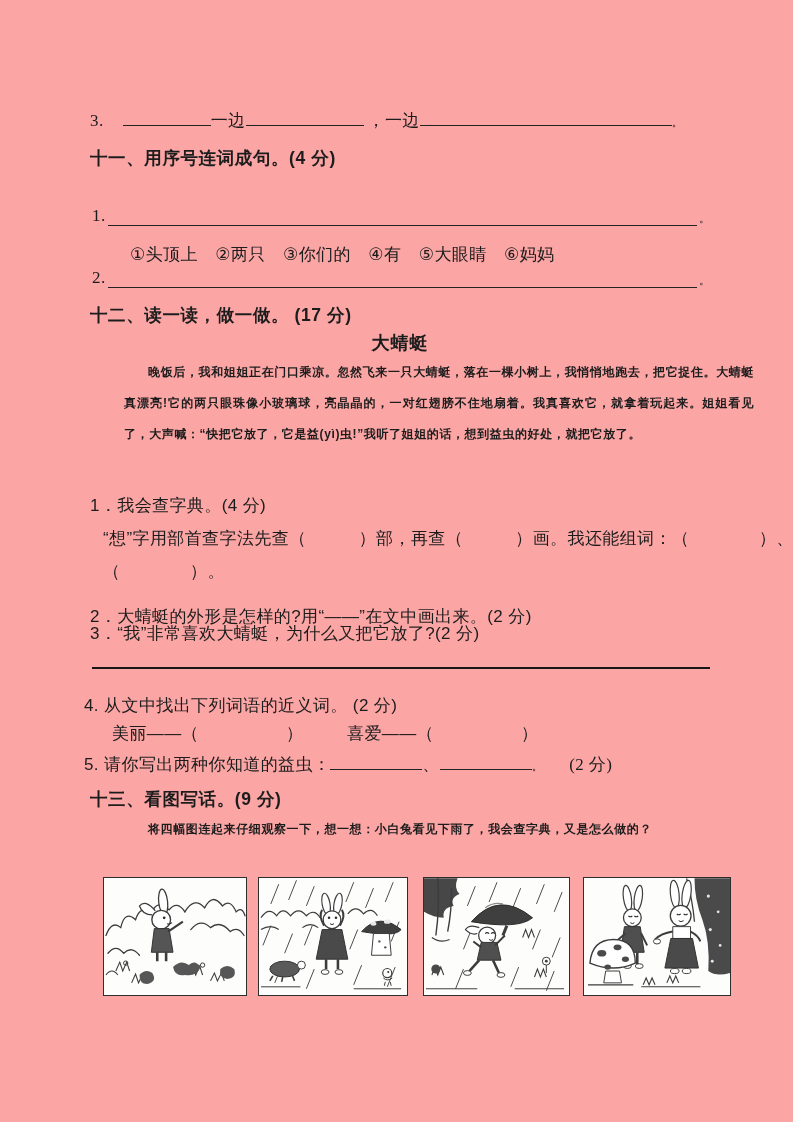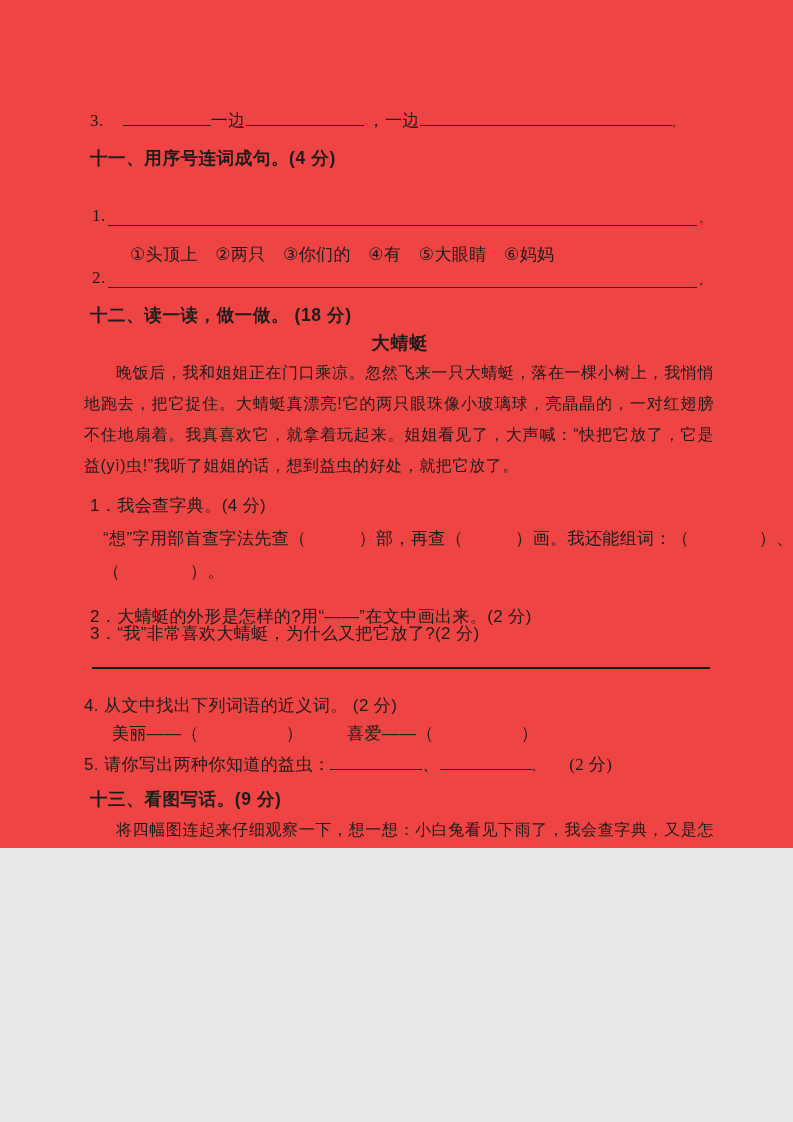--- a/index.html
+++ b/index.html
@@ -1,22 +1,22 @@
 <!DOCTYPE html>
 <html><head>
 <meta charset="utf-8">
 <style>
   * { margin: 0; padding: 0; box-sizing: border-box; }
   html, body { background: #e8e8e8; }
   .page {
     position: relative;
     width: 793px;
-    height: 848px;
+    height: 1122px;
     margin: 0 auto;
-    background: #ef4444;
+    background: #fca5a5;
     font-family: "Liberation Sans", "DejaVu Sans", sans-serif;
     color: #1c1c1c;
     overflow: hidden;
   }
   .abs { position: absolute; white-space: nowrap; }
   .t   { font-size: 17px; letter-spacing: 0.4px; font-weight: 500; }
   .heading { font-size: 17.5px; font-weight: 600; letter-spacing: 0.6px; }
   .serif-num { font-family: "Liberation Serif", serif; font-weight: 400; }
   .blank {
     display: inline-block;
@@ -26,24 +26,25 @@
   }
   .tiny-period { font-size: 11px; vertical-align: baseline; }
   .fillrow { display: flex; align-items: flex-end; }
   .fillrow .fill { flex: 1; border-bottom: 1.6px solid #222; height: 20px; margin: 0 2px; }
   .passage-block {
     position: absolute;
     white-space: normal;
     text-align: justify;
     text-justify: inter-character;
     text-indent: 2em;
-    font-size: 16px;
+    font-size: 12px;
     line-height: 31px;
     letter-spacing: 0.6px;
-    font-weight: 400;
+    font-weight: 700;
+    margin-left: 40px;
   }
   .center-title {
     position: absolute;
     left: 90px; width: 620px;
     text-align: center;
     font-size: 18px; font-weight: 700; letter-spacing: 1px;
   }
   .divider {
     position: absolute;
     left: 92px; width: 618px; height: 0;
@@ -78,21 +79,21 @@
   </div>
 
   <div class="abs t" style="left:130px; top:243px;">①头顶上　②两只　③你们的　④有　⑤大眼睛　⑥妈妈</div>
 
   <div class="abs fillrow" style="left:92px; top:268px; width:618px;">
     <span class="t serif-num">2.</span>
     <span class="fill"></span>
     <span class="tiny-period">。</span>
   </div>
 
-  <div class="abs heading" style="left:90px; top:303px;">十二、读一读，做一做。 (18 分)</div>
+  <div class="abs heading" style="left:90px; top:303px;">十二、读一读，做一做。 (17 分)</div>
   <div class="center-title" style="top:331px;">大蜻蜓</div>
 
   <div class="passage-block" style="left:84px; top:357px; width:630px;">晚饭后，我和姐姐正在门口乘凉。忽然飞来一只大蜻蜓，落在一棵小树上，我悄悄地跑去，把它捉住。大蜻蜓真漂亮!它的两只眼珠像小玻璃球，亮晶晶的，一对红翅膀不住地扇着。我真喜欢它，就拿着玩起来。姐姐看见了，大声喊：“快把它放了，它是益(yì)虫!”我听了姐姐的话，想到益虫的好处，就把它放了。</div>
 
   <div class="abs t" style="left:90px; top:494px;">1．我会查字典。(4 分)</div>
   <div class="abs t" style="left:103px; top:527px;">“想”字用部首查字法先查（　　　）部，再查（　　　）画。我还能组词：（　　　　）、</div>
   <div class="abs t" style="left:103px; top:560px;">（　　　　）。</div>
   <div class="abs t" style="left:90px; top:591px;margin-top:14px;">2．大蜻蜓的外形是怎样的?用“——”在文中画出来。(2 分)</div>
   <div class="abs t" style="left:90px; top:622px;">3．“我”非常喜欢大蜻蜓，为什么又把它放了?(2 分)</div>
 

